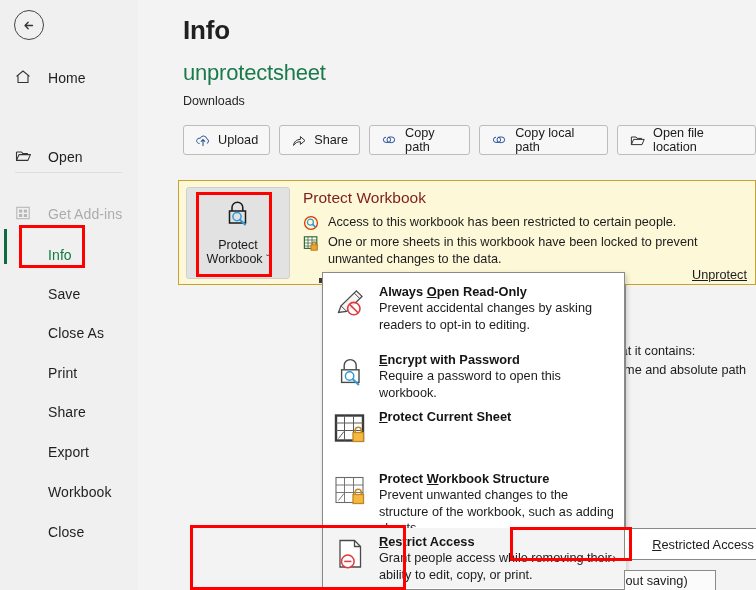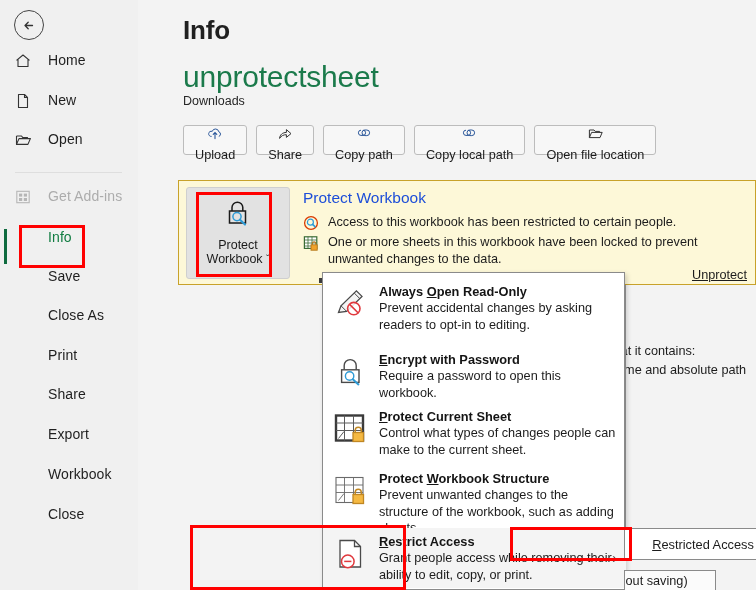--- a/index.html
+++ b/index.html
@@ -19,21 +19,21 @@
   .back-btn {
     position: absolute; left: 14px; top: 10px;
     width: 30px; height: 30px; border-radius: 50%;
     border: 1.3px solid #444; display: flex; align-items: center; justify-content: center;
     cursor: pointer;
   }
   .back-btn svg { display: block; }
 
   .nav-item {
     position: absolute; left: 0; width: 138px; height: 34px;
-    display: flex; align-items: flex-start; cursor: pointer;
+    display: flex; align-items: flex-end; cursor: pointer;
   }
   .nav-icon {
     width: 32px; margin-left: 14px; display: flex; align-items: center; justify-content: flex-start;
   }
   .nav-label {
     font-size: 14px; color: #1f1f1f; margin-left: 2px; letter-spacing: .1px;
   }
   .nav-item.disabled .nav-label { color: #acacac; }
   .nav-item.noicon .nav-label { margin-left: 48px; }
 
@@ -51,53 +51,53 @@
 
   
   .main { position: absolute; left: 138px; top: 0; width: 618px; height: 590px; background: #f3f3f3; }
 
   .page-title {
     position: absolute; left: 45px; top: 15px;
     font-size: 26px; color: #202020; font-weight: 600; letter-spacing: -.2px;
   }
   .file-title {
     position: absolute; left: 45px; top: 60px;
-    font-size: 30px; color: #1b7a4b; letter-spacing: -.2px;
+    font-size: 22px; color: #1b7a4b; letter-spacing: -.2px;
   }
   .file-loc {
     position: absolute; left: 45px; top: 94px;
     font-size: 12.5px; color: #262626;
   }
 
   
   .btnrow { position: absolute; left: 45px; top: 125px; display: flex; gap: 9px; }
   .actbtn {
     height: 30px; border: 1px solid #bcbcbc; background: #f7f7f7; border-radius: 3px;
     display: flex; align-items: center; padding: 0 11px; gap: 7px; cursor: pointer;
-    font-size: 12.7px; color: #1b1b1b; flex-direction: column;
+    font-size: 12.7px; color: #1b1b1b;
   }
   .actbtn svg { display:block; flex: 0 0 auto; }
 
   
   .infobox {
     position: absolute; left: 40px; top: 180px; width: 578px; height: 105px;
     background: #fdf8d8; border: 1px solid #c8a22a;
   }
   .protect-btn {
     position: absolute; left: 7px; top: 6px; width: 104px; height: 92px;
     background: #e2e2e2; border: 1px solid #cfcfcf; border-radius: 3px;
     display: flex; flex-direction: column; align-items: center; cursor: pointer;
   }
   .protect-btn .pb-icon { margin-top: 9px; }
   .protect-btn .pb-l1 { font-size: 12.5px; color: #1a1a1a; margin-top: 5px; }
   .protect-btn .pb-l2 { font-size: 12.5px; color: #1a1a1a; margin-top: 0px; }
   .pb-caret { font-size: 10px; }
 
   .info-head {
-    position: absolute; left: 124px; top: 8px; font-size: 15.5px; color: #1d4ed8;
+    position: absolute; left: 124px; top: 8px; font-size: 15.5px; color: #7f1d1d;
   }
   .info-line {
     position: absolute; left: 124px; display: flex; gap: 8px; align-items: flex-start;
     font-size: 12.7px; color: #1c1c1c; line-height: 17px;
   }
   .il1 { top: 33px; }
   .il2 { top: 53px; }
   .il-ico { width: 17px; flex: 0 0 17px; padding-top: 1px; }
   .sheet-bullet {
     position: absolute; left: 140px; top: 92px; font-size: 12.7px; color: #1c1c1c;
@@ -165,28 +165,20 @@
 
     <div class="nav-item" style="top:52px">
       <span class="nav-icon">
         <svg width="18" height="18" viewBox="0 0 18 18">
             <path d="M2.5 8.4 L9 3 L15.5 8.4 M4 7.4 V14.5 H14 V7.4" stroke="#333" stroke-width="1.1" fill="none" stroke-linejoin="round"></path>
           </svg>
       </span>
       <span class="nav-label">Home</span>
     </div>
 
-    <div class="nav-item" style="top:92px">
-      <span class="nav-icon">
-        <svg width="18" height="18" viewBox="0 0 18 18">
-            <path d="M4.5 2.5 H10.5 L13.5 5.5 V15.5 H4.5 Z M10.5 2.5 V5.5 H13.5" stroke="#333" stroke-width="1.1" fill="none" stroke-linejoin="round"></path>
-          </svg>
-      </span>
-      <span class="nav-label">New</span>
-    </div>
 
     <div class="nav-item" style="top:131px">
       <span class="nav-icon">
         <svg width="19" height="18" viewBox="0 0 19 18">
             <path d="M2.5 5 H7.5 L8.8 6.6 H13.5 V7.6 M2.5 5 V13.4 H13.9 L16.4 7.6 H5 L2.5 13.4" stroke="#333" stroke-width="1.1" fill="none" stroke-linejoin="round"></path>
           </svg>
       </span>
       <span class="nav-label">Open</span>
     </div>
 
@@ -381,21 +373,20 @@
           <svg width="36" height="32" viewBox="0 0 36 32">
             <rect x="3" y="3.5" width="27" height="25" stroke="#3a3a3a" stroke-width="2.4" fill="#ffffff"></rect>
             <path d="M3 11 H30 M3 18.5 H30 M11.5 3.5 V28.5 M20.5 3.5 V28.5" stroke="#5a5a5a" stroke-width="1"></path>
             <path d="M5.5 26.5 L11 19.5" stroke="#5a5a5a" stroke-width="1"></path>
             <rect x="20" y="20.5" width="10.5" height="9" fill="#f5b942" stroke="#c08723" stroke-width="1.3"></rect>
             <path d="M22.2 20.5 V18.4 A3 3 0 0 1 28.3 18.4 V20.5" stroke="#c08723" stroke-width="1.5" fill="none"></path>
           </svg>
         </div>
         <div class="mi-body">
           <div class="mi-title"><u>P</u><span>rotect Current Sheet</span></div>
-          <div class="mi-desc">Control what types of changes people can make to the current sheet.</div>
         </div>
       </div>
 
       <div class="menu-item" style="top:192px;height:56px">
         <div class="mi-icon">
           <svg width="36" height="32" viewBox="0 0 36 32">
             <rect x="3" y="3.5" width="27" height="25" stroke="#6a6a6a" stroke-width="1.1" fill="#ffffff"></rect>
             <path d="M3 11 H30 M3 18.5 H30 M11.5 3.5 V28.5 M20.5 3.5 V28.5" stroke="#6a6a6a" stroke-width=".9"></path>
             <path d="M5.5 26.5 L11 19.5" stroke="#6a6a6a" stroke-width=".9"></path>
             <rect x="20" y="20.5" width="10.5" height="9" fill="#f5b942" stroke="#c08723" stroke-width="1.3"></rect>

